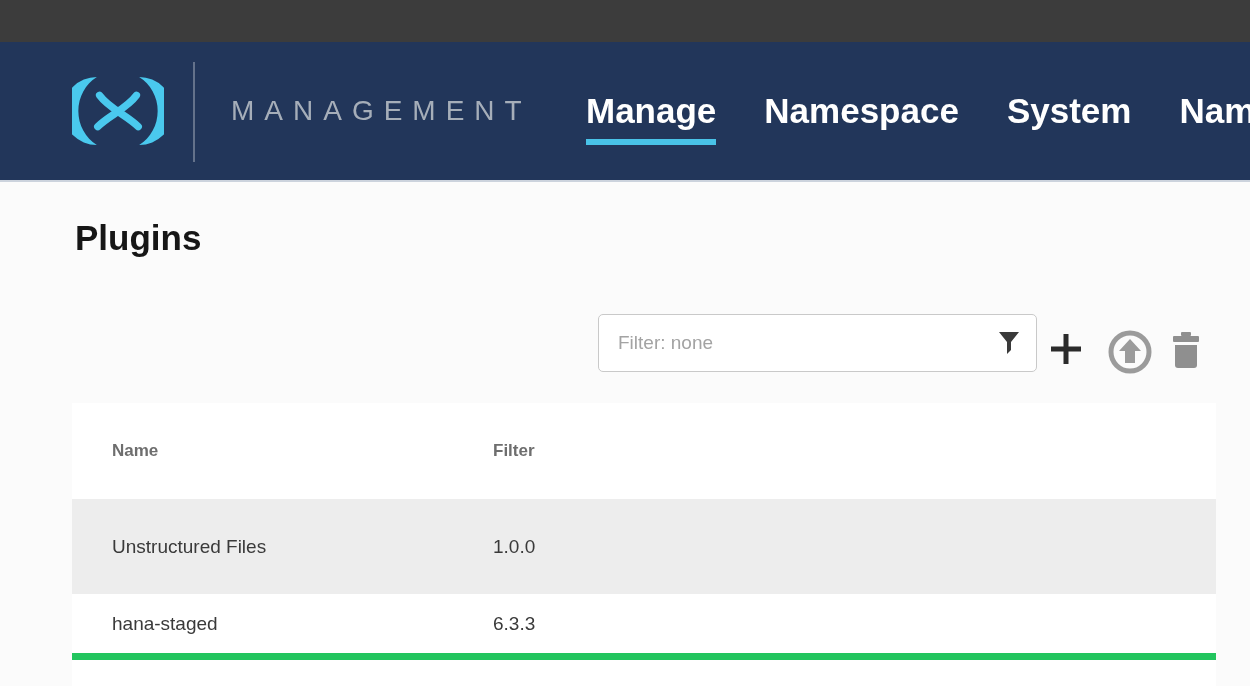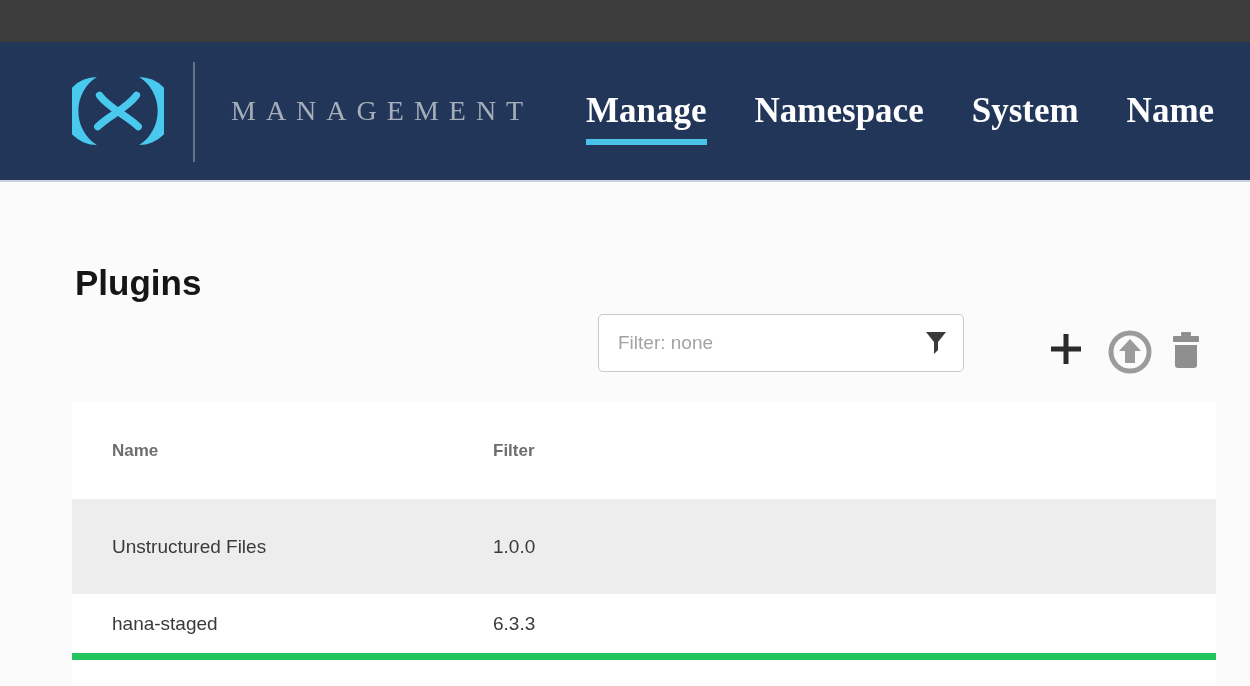--- a/index.html
+++ b/index.html
@@ -15,21 +15,20 @@
     width: 100%; height: 42px;
     background: #3c3c3c;
   }
 
   
   .app-header {
     position: relative;
     width: 100%; height: 140px;
     background: #22365a;
     border-bottom: 2px solid #ccd3dd;
-    font-family: Liberation Serif, serif;
   }
   .logo {
     position: absolute; left: 72px; top: 50%;
     transform: translateY(-50%);
     width: 92px; height: 80px;
   }
   .header-divider {
     position: absolute; left: 193px; top: 20px;
     width: 2px; height: 100px;
     background: rgba(255,255,255,0.30);
@@ -61,27 +60,26 @@
   }
   .nav-item.active { border-bottom-color: #49c3e8; }
 
   
   .content { position: relative; width: 100%; height: 502px; }
 
   .page-title {
     position: absolute; left: 75px; top: 36px;
     font-size: 35px; font-weight: bold;
     color: #161616;
-    margin-top: 45px;
   }
 
   
   .filter-box {
     position: absolute; left: 598px; top: 132px;
-    width: 366px; height: 58px;
+    width: 439px; height: 58px;
     background: #ffffff;
     border: 1px solid #c9c9c9;
     border-radius: 5px;
     display: flex; align-items: center;
   }
   .filter-input {
     flex: 1; height: 100%;
     border: none; outline: none;
     background: transparent;
     padding: 0 14px 0 19px;

